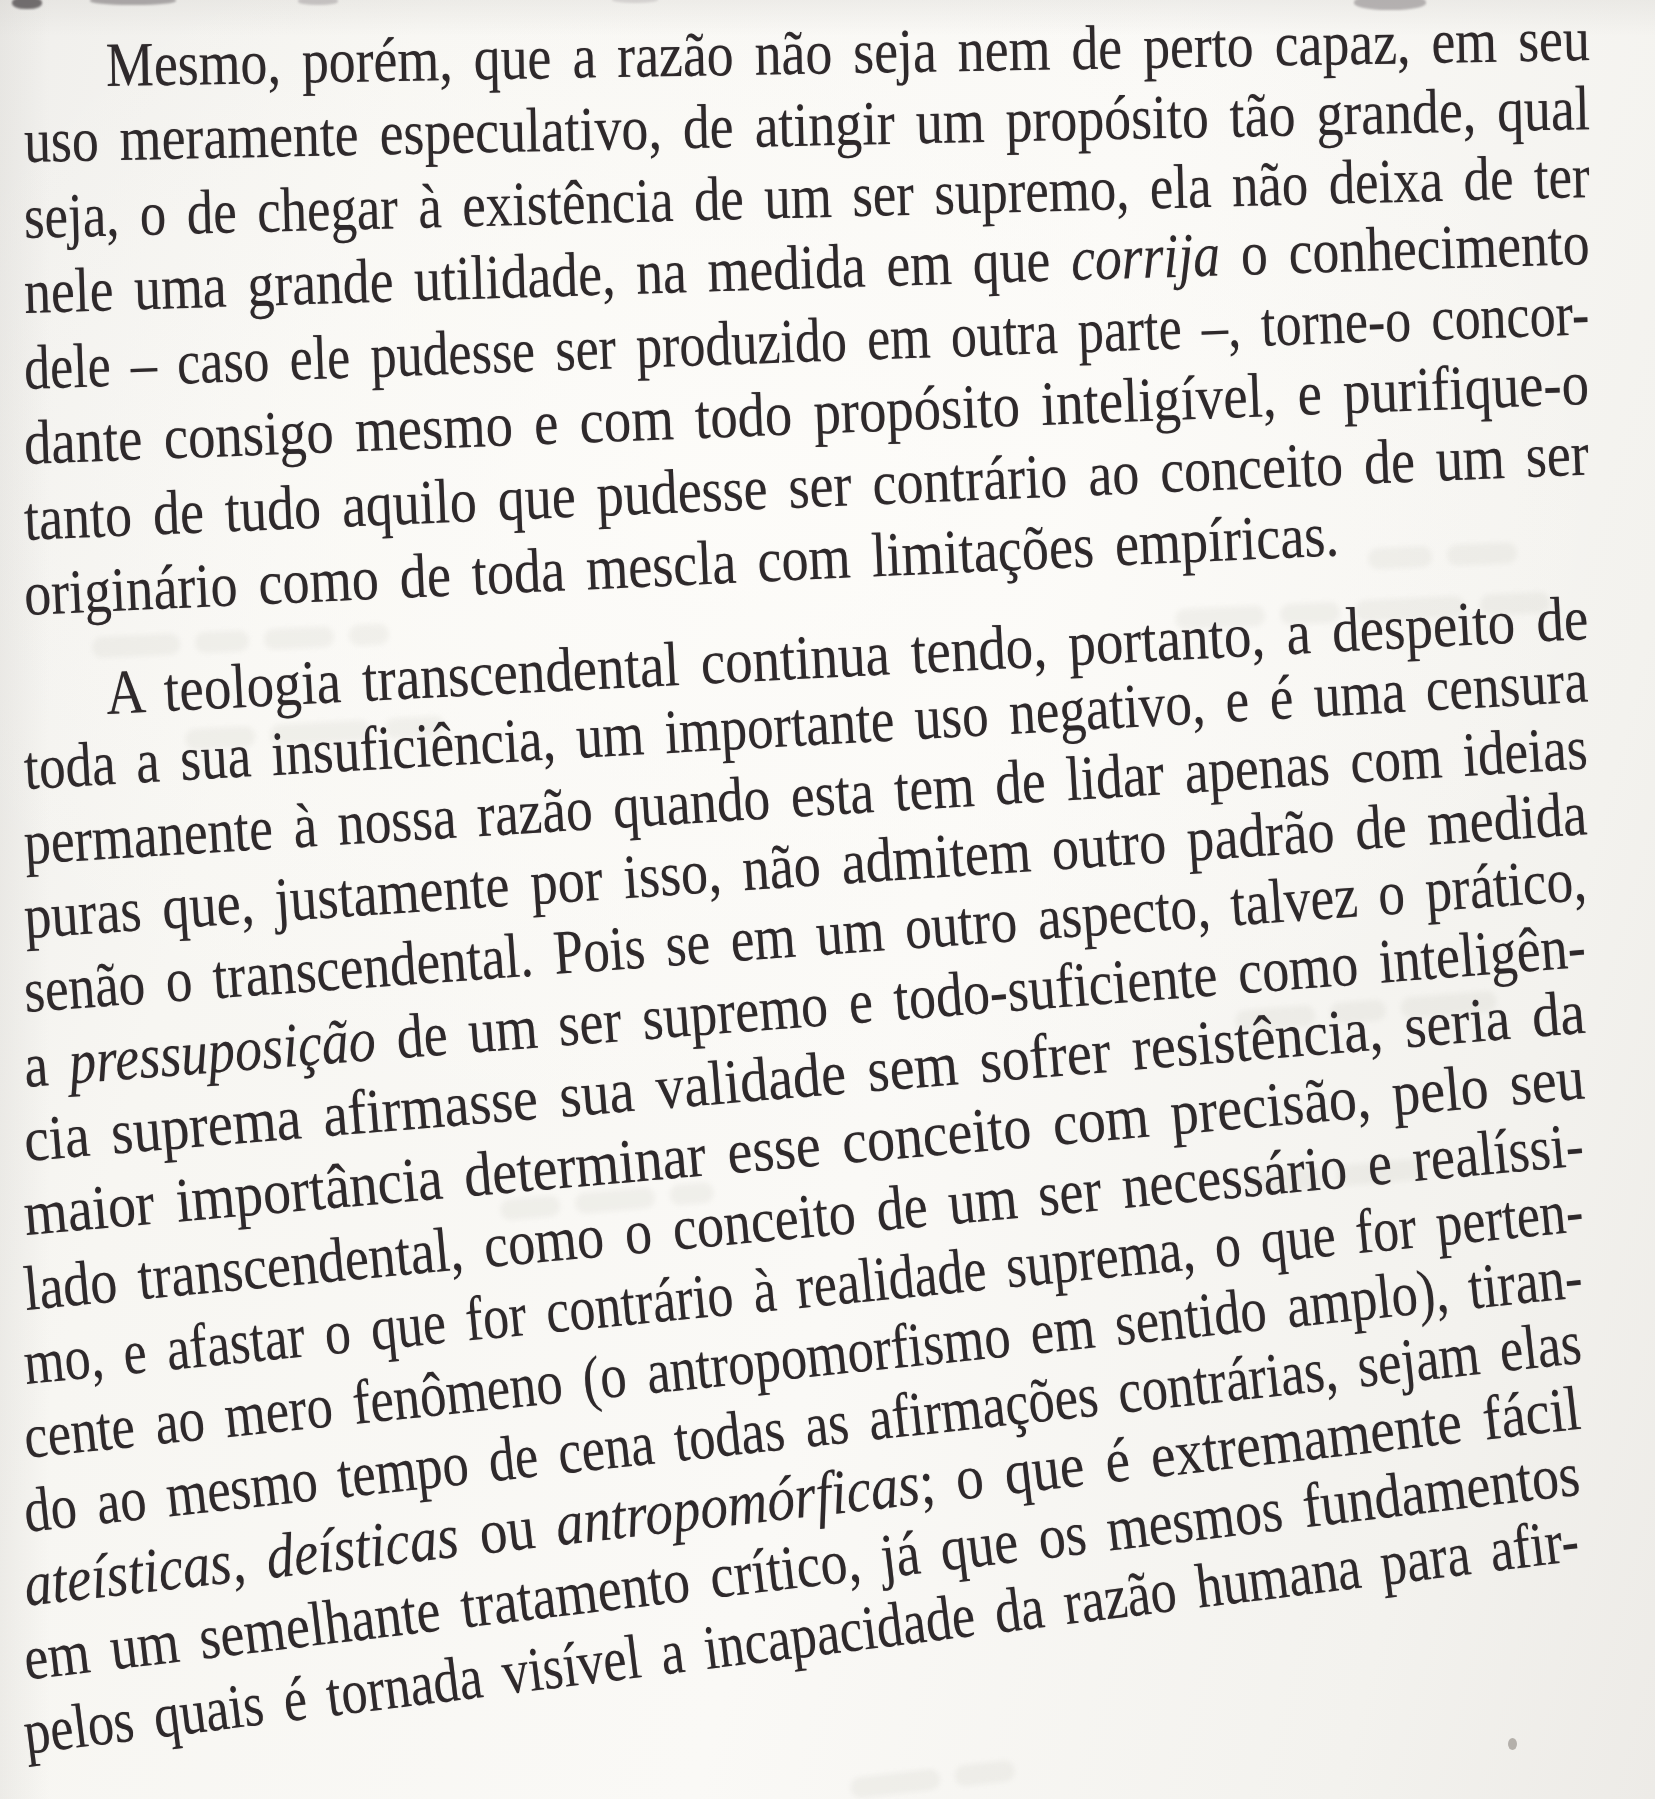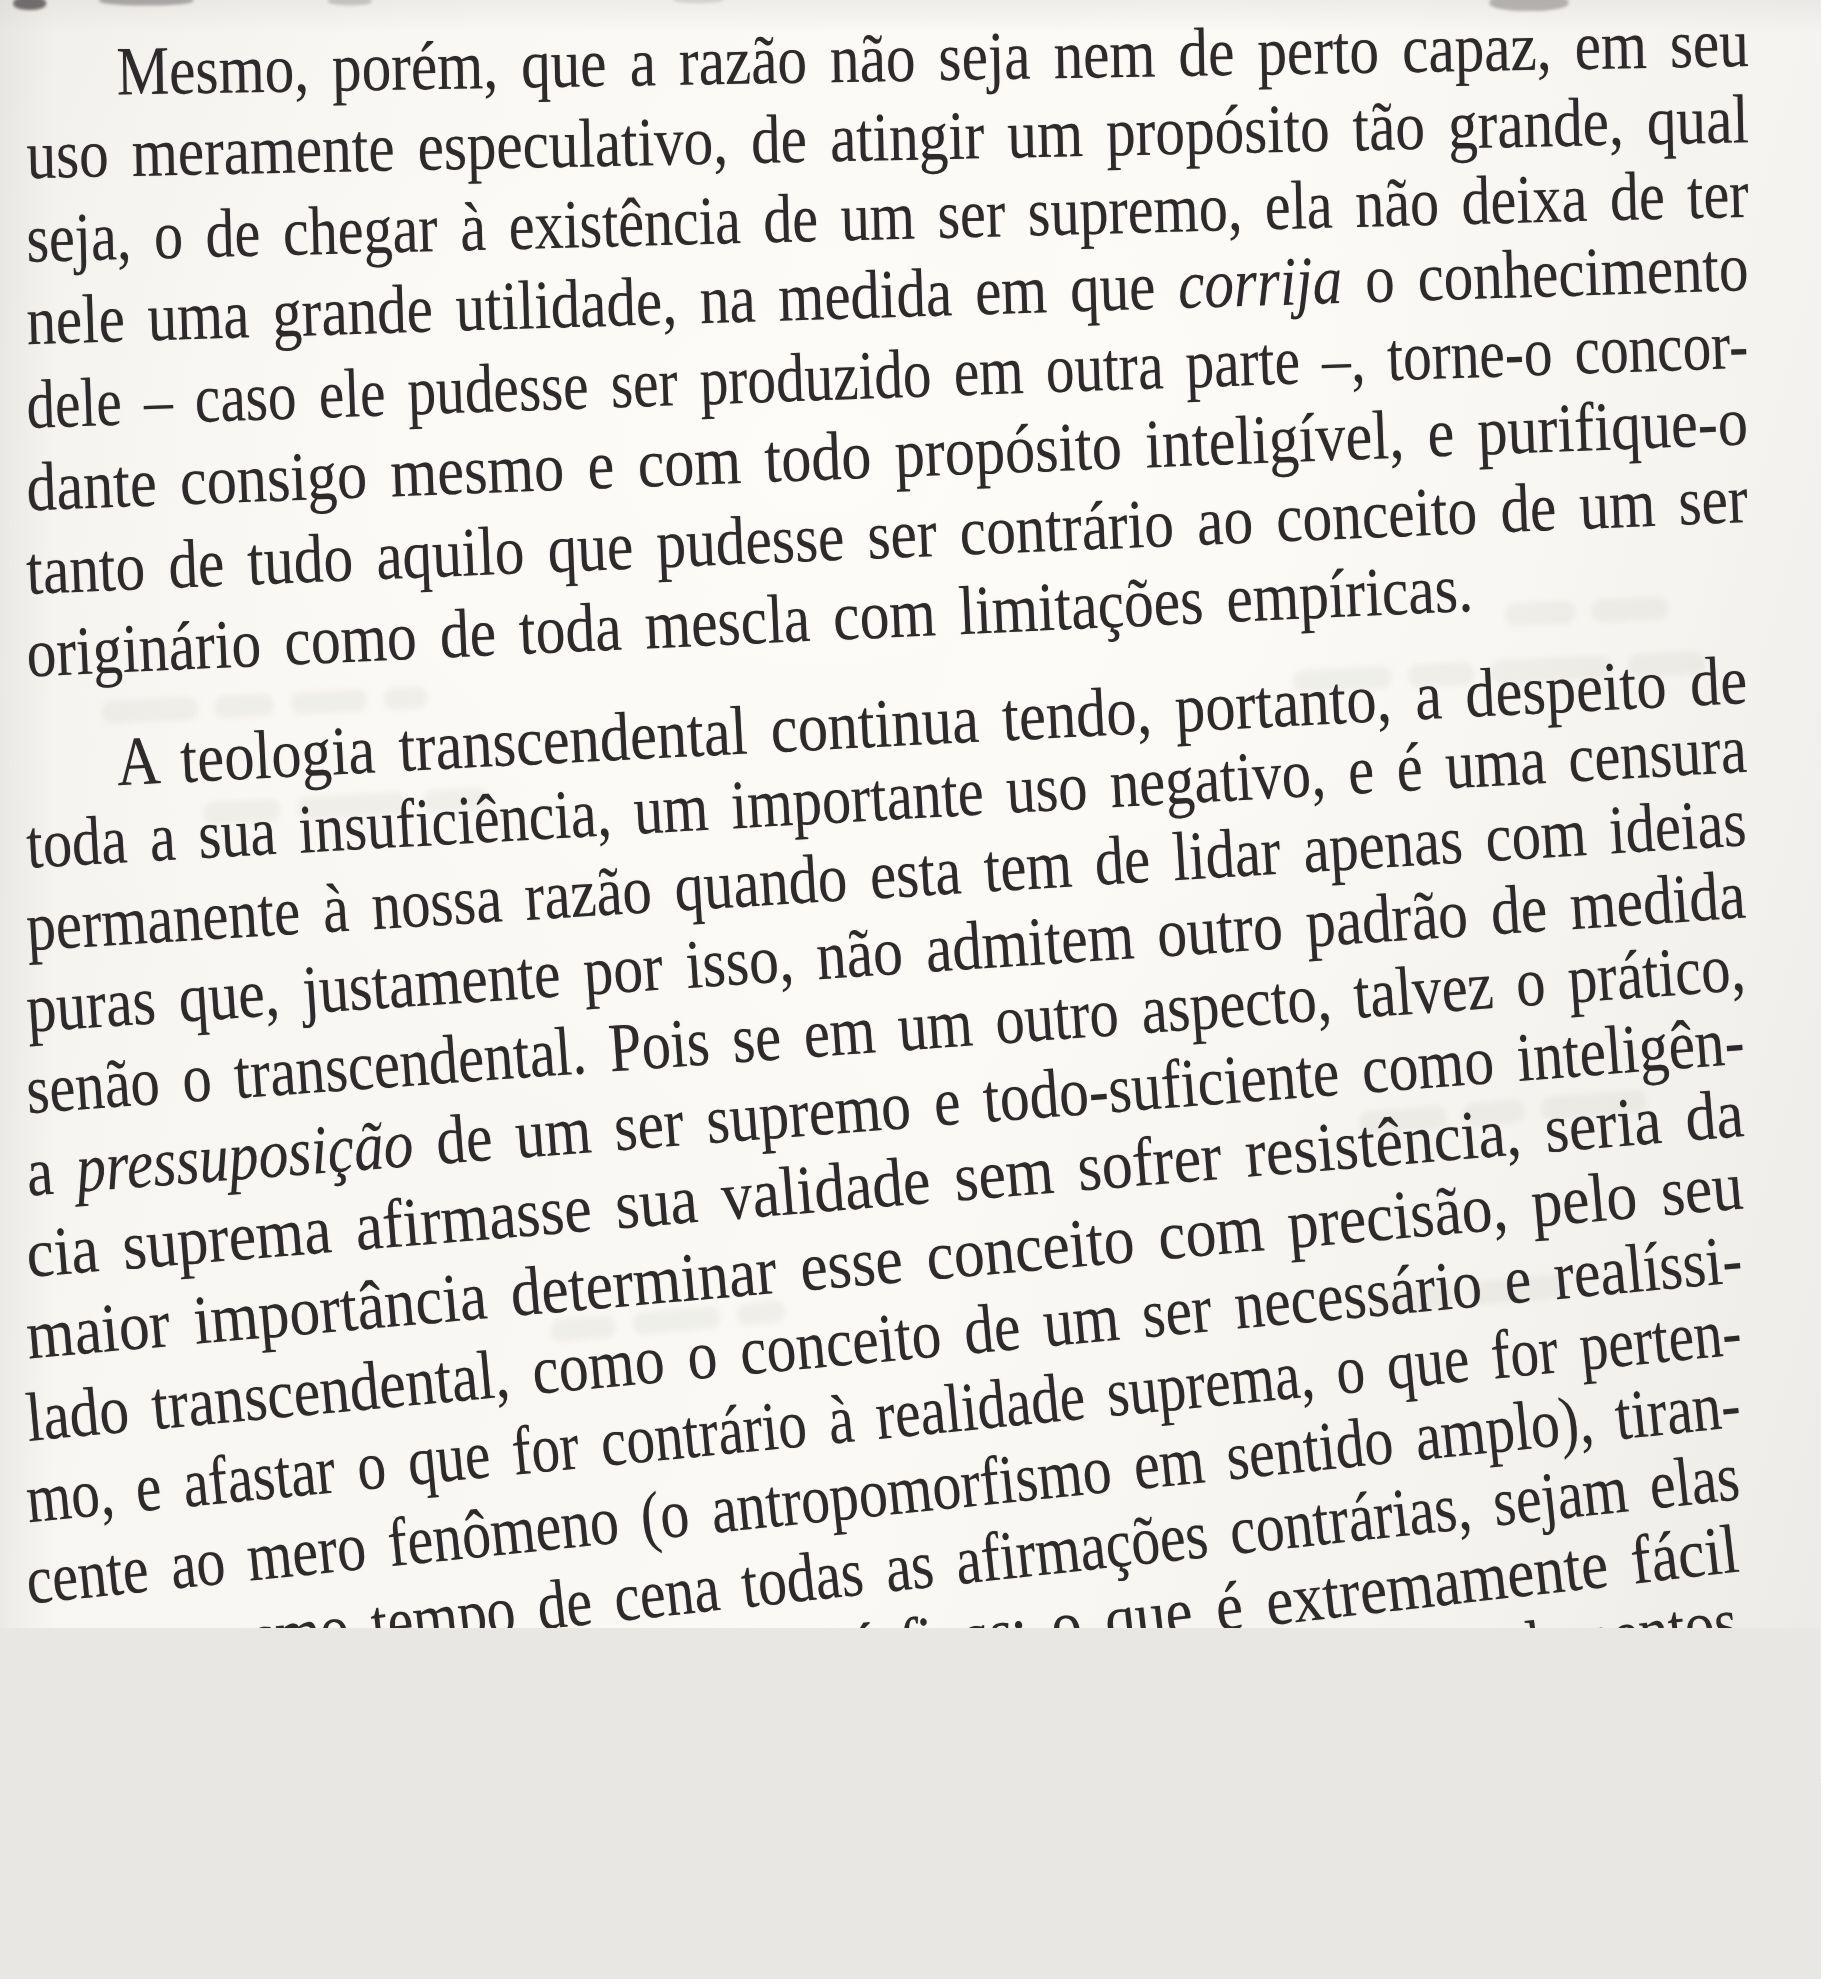--- a/index.html
+++ b/index.html
@@ -4,21 +4,21 @@
 <title>Página de livro</title>
 <style>
   html,body{margin:0;padding:0;background:#e9e7e3;}
   :root{
     --paper:#f6f5f1;
     --ink:#2e292b;
   }
   .page{
     position:relative;
     width:1655px;
-    height:1480px;
+    height:1799px;
     overflow:hidden;
     background:
       linear-gradient(to right, rgba(208,206,202,0.28) 0, rgba(208,206,202,0) 3%),
       linear-gradient(to bottom, rgba(210,208,204,0.30) 0, rgba(210,208,204,0) 2%),
       radial-gradient(ellipse 1250px 950px at 45% 28%, rgba(253,252,249,0.9) 0%, rgba(253,252,249,0) 70%),
       linear-gradient(105deg, #f0efec 0%, #f7f6f2 20%, #faf9f6 55%, #f3f2ee 85%, #edebe7 100%);
     background-color:var(--paper);
     font-family:"Liberation Serif","DejaVu Serif",serif;
   }
   .textblock{position:absolute;inset:0;}

